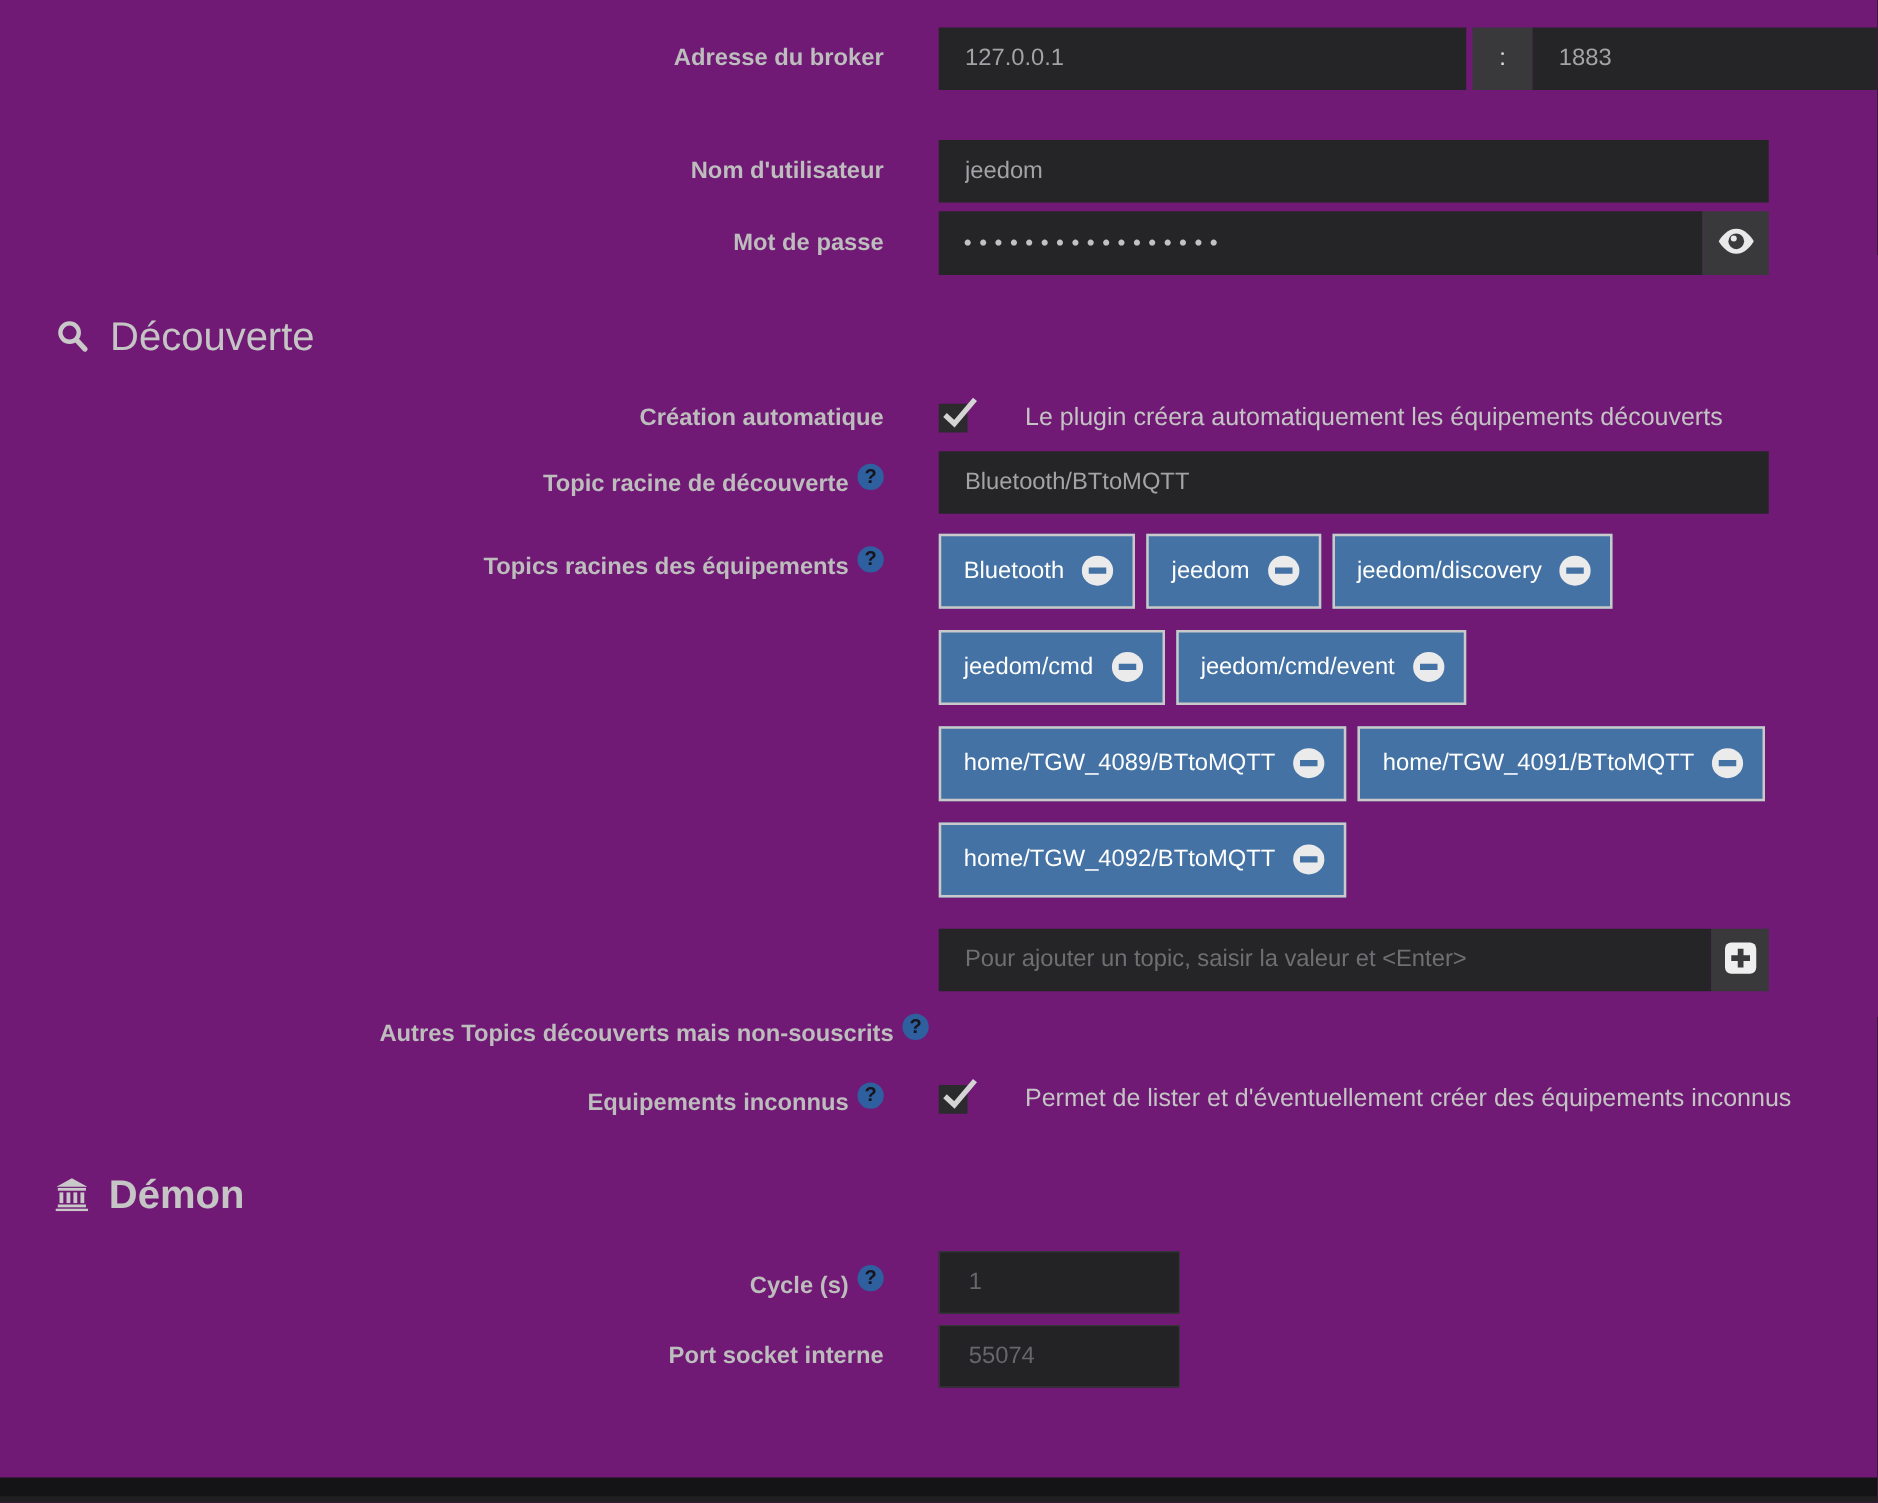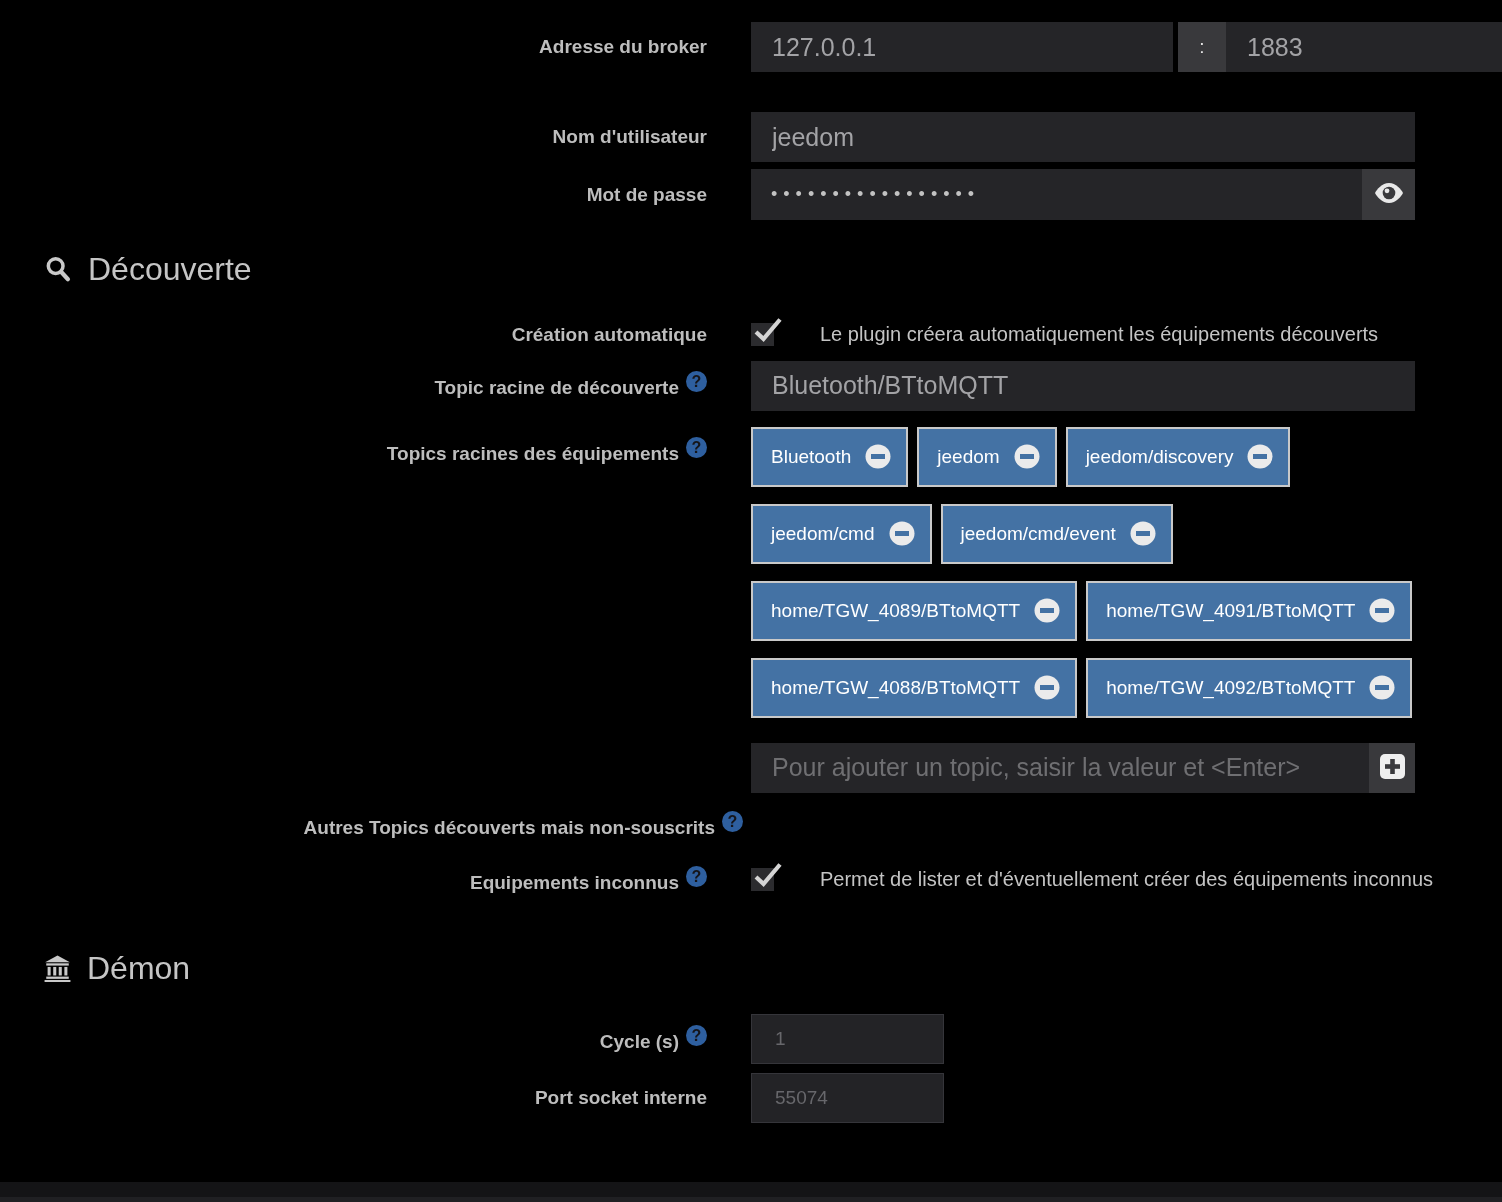--- a/index.html
+++ b/index.html
@@ -1,39 +1,39 @@
 <!DOCTYPE html>
 <html><head>
 <meta charset="utf-8">
 <style>
   html,body { margin:0; padding:0; background:#19191b; }
   .page {
     position:relative; width:1502px; height:1202px; overflow:hidden;
-    background:#000000; font-family:"Liberation Sans", sans-serif;
+    background:#701a75; font-family:"Liberation Sans", sans-serif;
   }
   
   .frow { display:grid; grid-template-columns:707px 1fr; column-gap:44px; align-items:center; }
   .frow.top { align-items:start; }
   .lbl {
     text-align:right; font-weight:700; font-size:19px; color:#bdbdbd;
     line-height:1.25; white-space:nowrap;
   }
   .frow.top .lbl { padding-top:10px; }
 
   .help {
     display:inline-block; width:21px; height:21px; border-radius:50%;
     background:#2e5f9f; color:#15151a; font-weight:700; font-size:16px;
     line-height:21px; text-align:center; vertical-align:7px; margin-left:7px;
   }
 
   .w { width:664px; }
 
   .tinput {
     box-sizing:border-box; height:50px; border:none; outline:none;
-    background:#252528; color:#a3a3a6; font-size:25px;
+    background:#252528; color:#a3a3a6; font-size:19px;
     font-family:"Liberation Sans", sans-serif; padding:0 12px 0 21px;
   }
   .tinput::placeholder { color:#6f6f72; opacity:1; }
 
   .broker-line { display:flex; width:751px; }
   .addr { width:422px; }
   .sep {
     width:48px; height:50px; margin-left:5px; background:#39393c;
     color:#e4e4e4; font-size:19px; display:flex; align-items:center; justify-content:center;
   }
@@ -87,21 +87,21 @@
   .mt-broker   { margin-top:22px; }
   .mt-user     { margin-top:40px; }
   .mt-pass     { margin-top:7px; }
   .mt-disc     { margin-top:33px; }
   .mt-auto     { margin-top:38px; }
   .mt-root     { margin-top:14px; }
   .mt-topics   { margin-top:16px; }
   .mt-add      { margin-top:25px; }
   .mt-other    { margin-top:18px;padding-left:36px; }
   .mt-unknown  { margin-top:26px; }
-  .mt-daemon   { margin-top:58px; }
+  .mt-daemon   { margin-top:45px;font-weight:bold; }
   .mt-cycle    { margin-top:30px; }
   .mt-port     { margin-top:9px; }
 </style>
 </head>
 <body>
 
 <div class="page">
 
   <div class="frow mt-broker">
     <div class="lbl">Adresse du broker</div>
@@ -236,29 +236,20 @@
         <div class="tag">
           <span>home/TGW_4091/BTtoMQTT</span>
           <span class="minus">
             <svg width="26" height="25" viewBox="0 0 26 25">
               <ellipse cx="13" cy="12.5" rx="12.5" ry="12" fill="#ebebeb"></ellipse>
               <rect x="6" y="10" width="14" height="5" fill="#4472a4"></rect>
             </svg>
           </span>
         </div>
 
-        <div class="tag">
-          <span>home/TGW_4088/BTtoMQTT</span>
-          <span class="minus">
-            <svg width="26" height="25" viewBox="0 0 26 25">
-              <ellipse cx="13" cy="12.5" rx="12.5" ry="12" fill="#ebebeb"></ellipse>
-              <rect x="6" y="10" width="14" height="5" fill="#4472a4"></rect>
-            </svg>
-          </span>
-        </div>
 
         <div class="tag">
           <span>home/TGW_4092/BTtoMQTT</span>
           <span class="minus">
             <svg width="26" height="25" viewBox="0 0 26 25">
               <ellipse cx="13" cy="12.5" rx="12.5" ry="12" fill="#ebebeb"></ellipse>
               <rect x="6" y="10" width="14" height="5" fill="#4472a4"></rect>
             </svg>
           </span>
         </div>

